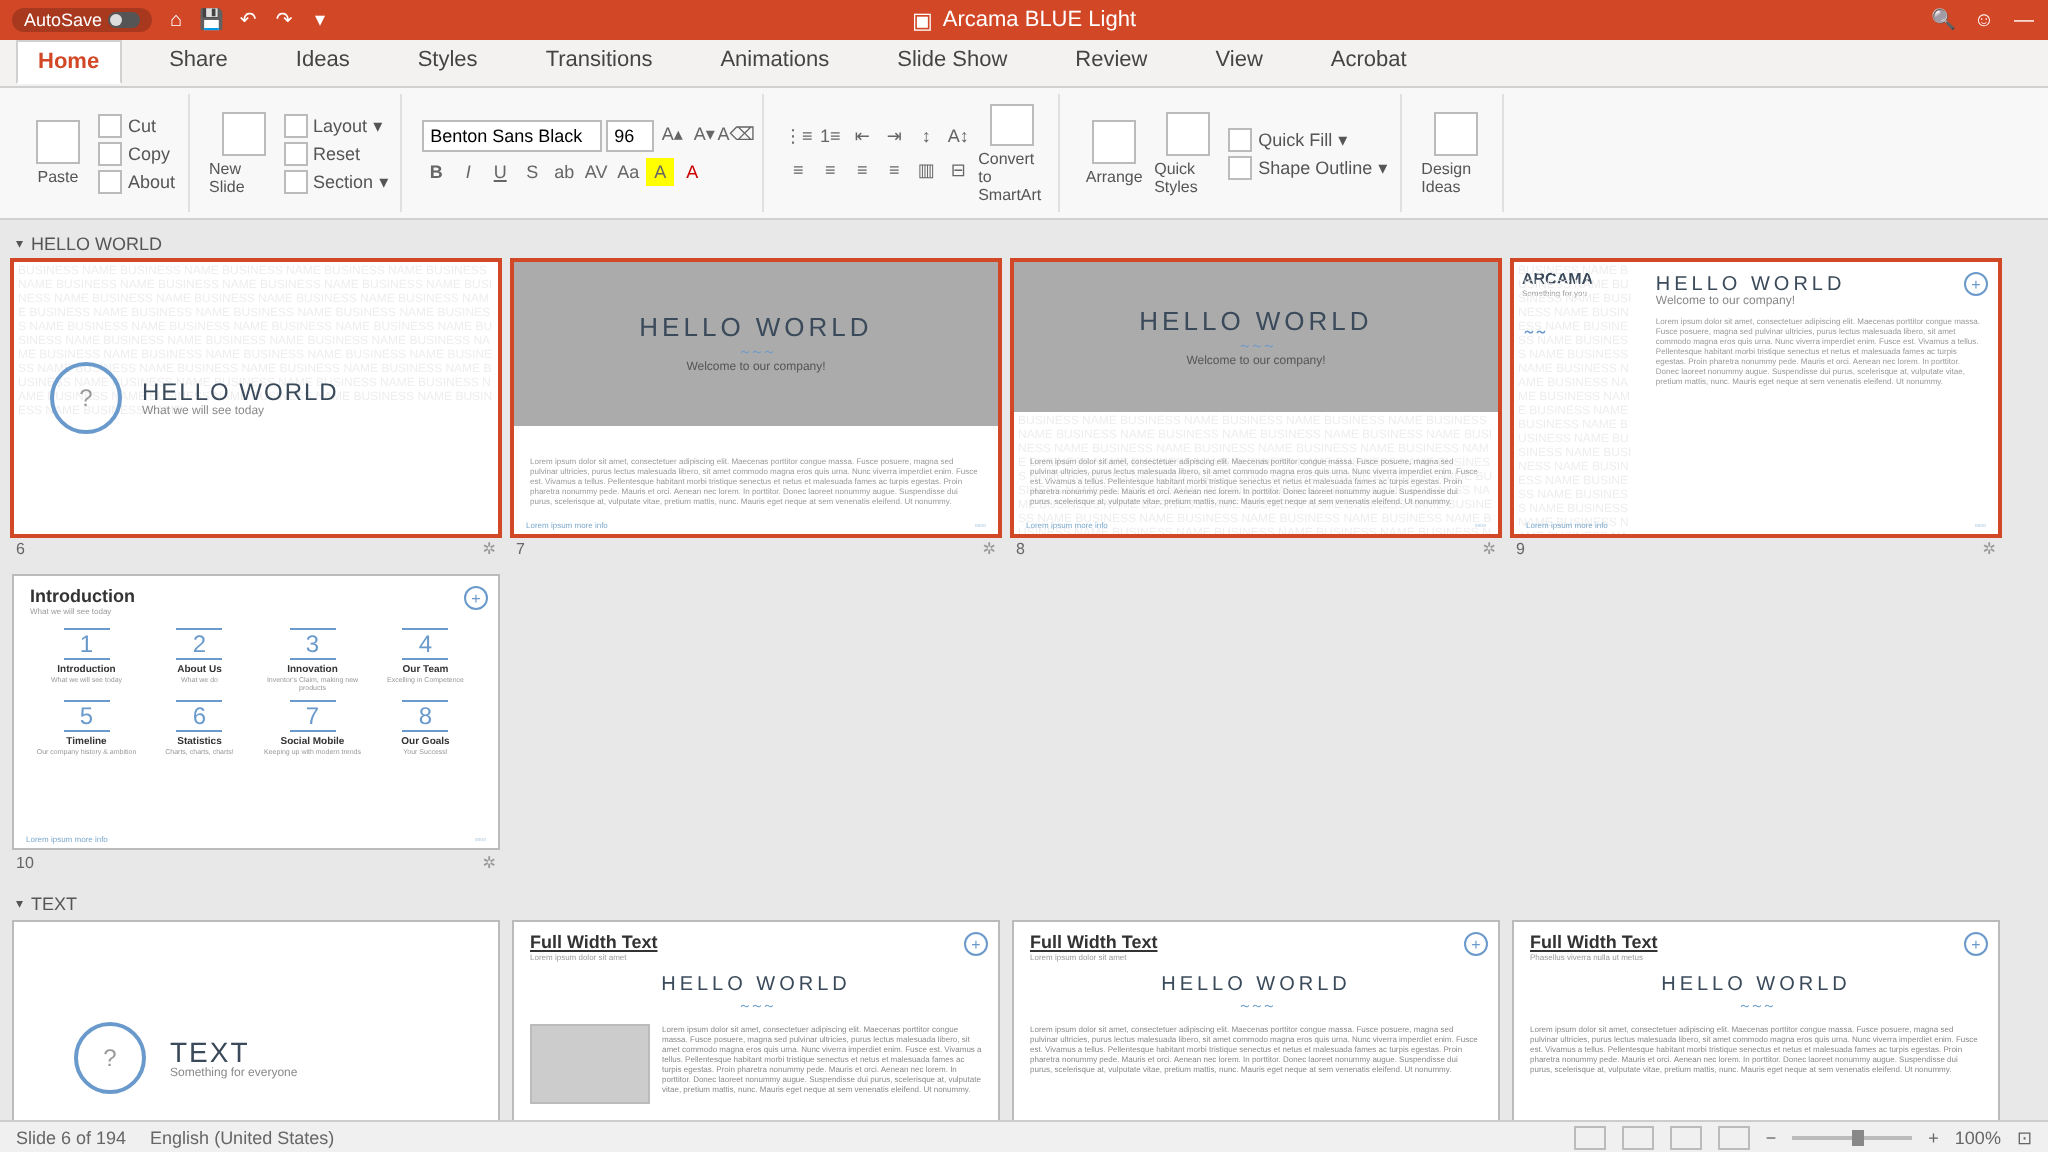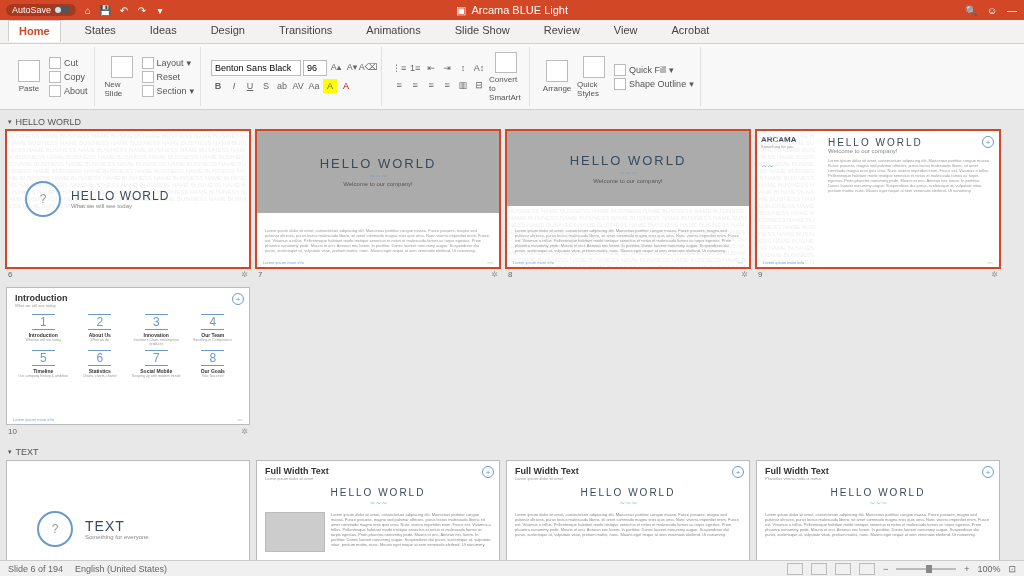--- a/index.html
+++ b/index.html
@@ -46,21 +46,21 @@
 .arcama-split { display:flex; height:100%; }
 .arcama-left { width:26%; background:#fff; padding:4px; color:#3a4a5a; font-size:8px; font-weight:700; }
 .arcama-left .sub { font-weight:400; font-size:4px; color:#999; }
 .arcama-right { flex:1; padding:6px 8px; }
 .intro-grid { display:grid; grid-template-columns:repeat(4,1fr); gap:4px; padding:6px 10px; }
 .intro-item { text-align:center; }
 .intro-num { color:#6a9acc; font-size:12px; font-weight:300; }
 .intro-num-border { border-top:1px solid #6a9acc; border-bottom:1px solid #6a9acc; display:inline-block; padding:0 8px; }
 .intro-label { font-size:5px; font-weight:600; color:#333; margin-top:2px; }
 .intro-desc { font-size:3.5px; color:#999; }
-.fwt .head { font-size:9px; font-weight:700; color:#333; padding:5px 8px 0; }
+.fwt .head { font-size:9px; font-weight:700; color:#333; padding:5px 8px 0;text-decoration:underline; }
 .fwt .headsub { font-size:4px; color:#999; padding:0 8px; }
 .fwt .hello { text-align:center; color:#3a4a5a; font-size:10px; letter-spacing:2px; margin-top:6px; }
 .fwt .body { font-size:4px; color:#888; padding:4px 8px; line-height:5px; }
 .fwt .imgbox { width:60px; height:40px; background:#ccc; float:left; margin:4px 6px 2px 8px; border:1px solid #bbb; }
 .circle-icon { width:36px; height:36px; border:2px solid #6a9acc; border-radius:50%; display:flex; align-items:center; justify-content:center; color:#999; font-size:12px; }
 .plus-btn { position:absolute; top:5px; right:5px; width:12px; height:12px; border:1px solid #6a9acc; border-radius:50%; font-size:8px; color:#6a9acc; display:flex; align-items:center; justify-content:center; background:#fff; }
 .statusbar { position:absolute; bottom:0; left:0; right:0; height:16px; background:#f0f0f0; border-top:1px solid #ccc; display:flex; align-items:center; padding:0 8px; font-size:9px; color:#666; gap:12px; }
 .statusbar .right { margin-left:auto; display:flex; gap:8px; align-items:center; }
 .zoom-slider { width:60px; height:2px; background:#bbb; position:relative; }
 .zoom-slider::after { content:""; position:absolute; width:6px; height:8px; background:#888; top:-3px; left:50%; }
@@ -87,23 +87,23 @@
   </div>
   <div class="right">
     <span class="tb-icon">🔍</span>
     <span class="tb-icon">☺</span>
     <span class="tb-icon">―</span>
   </div>
 </div>
 
 <div class="tabs">
   <div class="tab active">Home</div>
-  <div class="tab">States</div>
+  <div class="tab">Share</div>
   <div class="tab">Ideas</div>
-  <div class="tab">Design</div>
+  <div class="tab">Styles</div>
   <div class="tab">Transitions</div>
   <div class="tab">Animations</div>
   <div class="tab">Slide Show</div>
   <div class="tab">Review</div>
   <div class="tab">View</div>
   <div class="tab">Acrobat</div>
 </div>
 
 <div class="ribbon">
   <div class="rgroup">
@@ -209,20 +209,28 @@
           <span>Arrange</span>
         </div>
     <div class="rbtn-lg">
           <div class="ic"></div>
           <span>Quick Styles</span>
         </div>
     <div>
       <div class="rbtn-sm"><span class="ic"></span><span>Quick Fill</span> ▾</div>
       <div class="rbtn-sm"><span class="ic"></span><span>Shape Outline</span> ▾</div>
     </div>
+  </div>
+    </div>
+  <div class="rgroup">
+      <div class="body">
+    <div class="rbtn-lg">
+          <div class="ic"></div>
+          <span>Design Ideas</span>
+        </div>
   </div>
     </div>
 </div>
 
 <div class="canvas">
 
   <div class="section">
     <div class="section-header">
         <span class="tri">▾</span>
         <span>HELLO WORLD</span>

